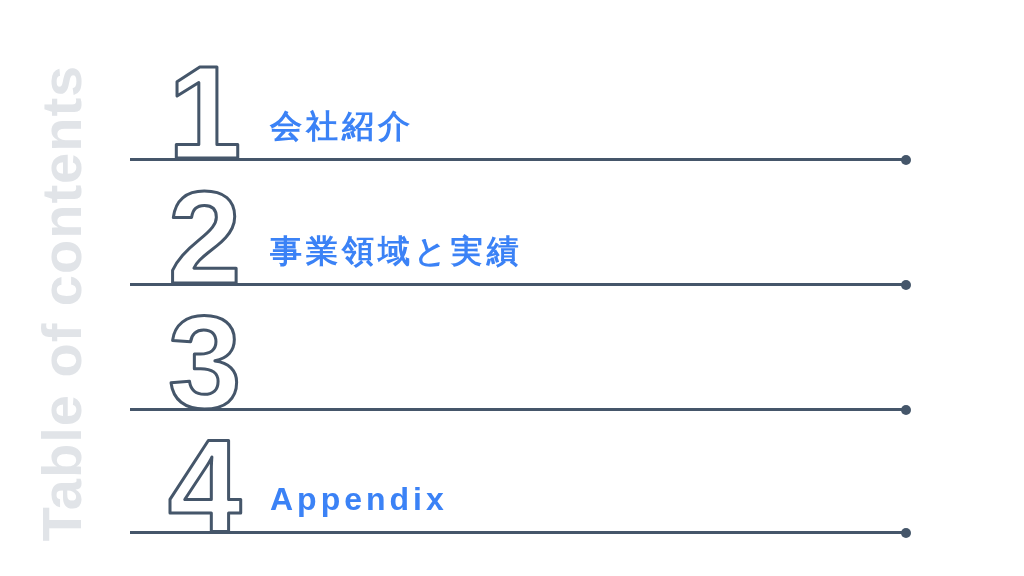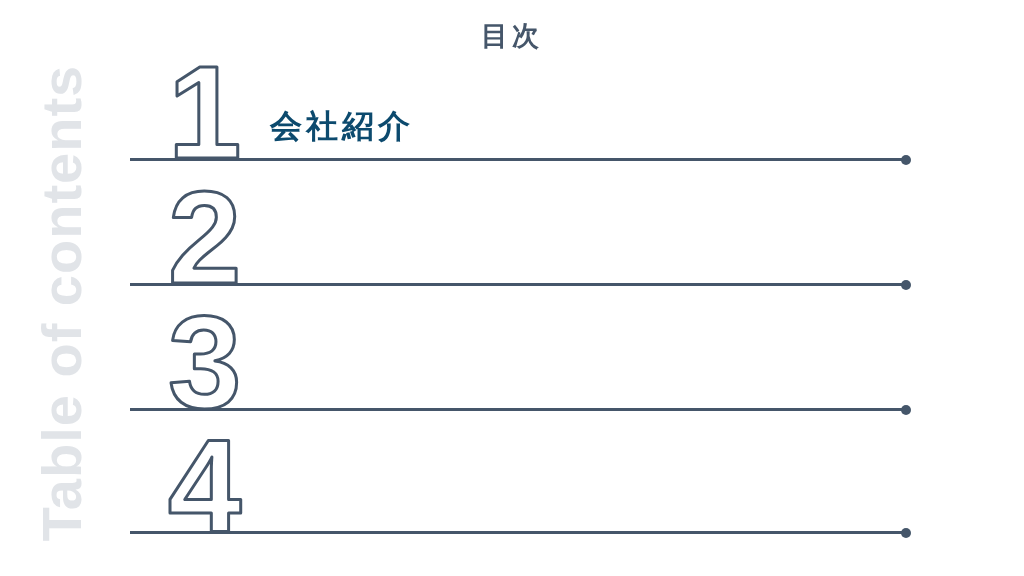--- a/index.html
+++ b/index.html
@@ -92,59 +92,60 @@
     stroke-linejoin: round;
   }
   .row-label {
     position: absolute;
     left: 140px;
     bottom: 18px;
     font-size: 32px;
     line-height: 34px;
     font-weight: 600;
     letter-spacing: 4px;
-    color: #0c4a6e;
+    color: #3b82f6;
     white-space: nowrap;
   }
 </style>
 </head>
 <body>
 
 <div class="slide">
 
   <div class="watermark">Table of contents</div>
 
-  <div class="slide-title">目次</div>
 
   <div class="toc-row r1">
     <div class="row-line"></div>
     <div class="row-dot"></div>
     <svg class="row-number" width="130" height="104">
       <text x="3" y="100">1</text>
     </svg>
     <div class="row-label">会社紹介</div>
   </div>
 
   <div class="toc-row r2">
     <div class="row-line"></div>
     <div class="row-dot"></div>
     <svg class="row-number" width="130" height="104">
       <text x="3" y="100">2</text>
     </svg>
+    <div class="row-label">事業領域と実績</div>
   </div>
 
   <div class="toc-row r3">
     <div class="row-line"></div>
     <div class="row-dot"></div>
     <svg class="row-number" width="130" height="104">
       <text x="3" y="100">3</text>
     </svg>
   </div>
 
   <div class="toc-row r4">
     <div class="row-line"></div>
     <div class="row-dot"></div>
     <svg class="row-number" width="130" height="104">
       <text x="3" y="100">4</text>
     </svg>
+    <div class="row-label">Appendix</div>
   </div>
 
 </div>
 
 </body></html>

